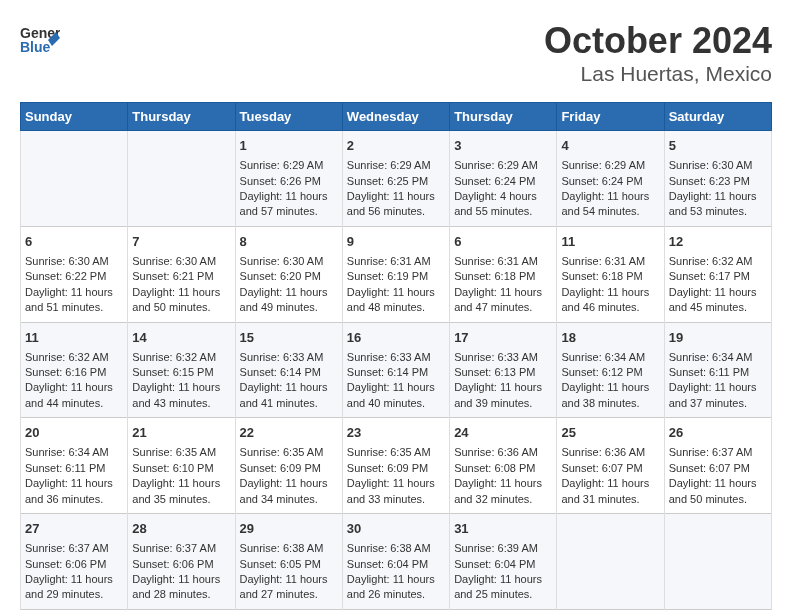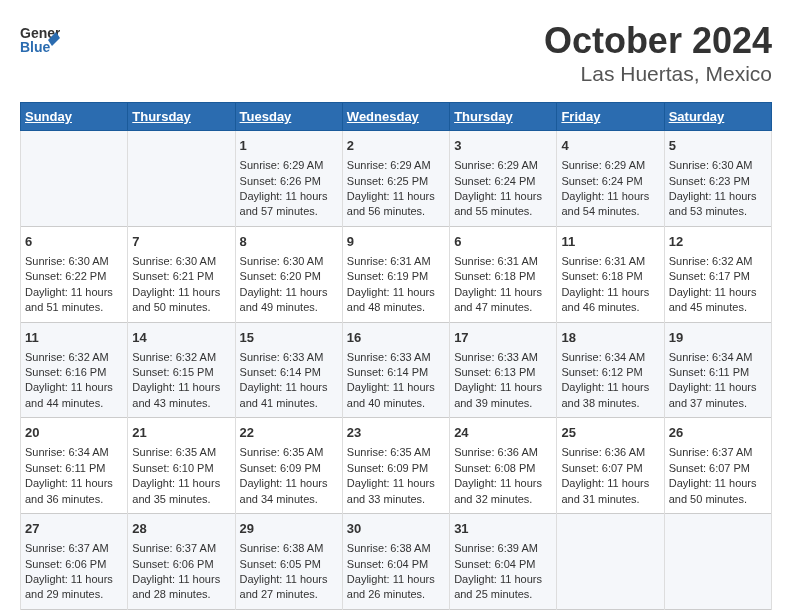--- a/index.html
+++ b/index.html
@@ -39,21 +39,20 @@
       table-layout: fixed;
     }
     thead tr th {
       background-color: #2b6cb0;
       color: #fff;
       font-size: 13px;
       font-weight: bold;
       padding: 6px 4px;
       border: 1px solid #1a5a9a;
       text-align: left;
-      text-decoration: underline;
     }
     tbody tr {
       border-bottom: 1px solid #ccc;
     }
     tbody tr:nth-child(odd) {
       background-color: #f5f7fa;
     }
     tbody tr:nth-child(even) {
       background-color: #ffffff;
     }
@@ -105,21 +104,21 @@
       <th>Friday</th>
       <th>Saturday</th>
     </tr>
   </thead>
   <tbody id="calendar-body">
   <tr>
         <td>&nbsp;</td>
         <td>&nbsp;</td>
         <td><span class="day-num">1</span><span>Sunrise: 6:29 AM</span><br><span>Sunset: 6:26 PM</span><br><span>Daylight: 11 hours and 57 minutes.</span></td>
         <td><span class="day-num">2</span><span>Sunrise: 6:29 AM</span><br><span>Sunset: 6:25 PM</span><br><span>Daylight: 11 hours and 56 minutes.</span></td>
-        <td><span class="day-num">3</span><span>Sunrise: 6:29 AM</span><br><span>Sunset: 6:24 PM</span><br><span>Daylight: 11 hours and 55 minutes.</span></td>
+        <td><span class="day-num">3</span><span>Sunrise: 6:29 AM</span><br><span>Sunset: 6:24 PM</span><br><span>Daylight: 4 hours and 55 minutes.</span></td>
         <td><span class="day-num">4</span><span>Sunrise: 6:29 AM</span><br><span>Sunset: 6:24 PM</span><br><span>Daylight: 11 hours and 54 minutes.</span></td>
         <td><span class="day-num">5</span><span>Sunrise: 6:30 AM</span><br><span>Sunset: 6:23 PM</span><br><span>Daylight: 11 hours and 53 minutes.</span></td>
       </tr>
       <tr>
         <td><span class="day-num">6</span><span>Sunrise: 6:30 AM</span><br><span>Sunset: 6:22 PM</span><br><span>Daylight: 11 hours and 51 minutes.</span></td>
         <td><span class="day-num">7</span><span>Sunrise: 6:30 AM</span><br><span>Sunset: 6:21 PM</span><br><span>Daylight: 11 hours and 50 minutes.</span></td>
         <td><span class="day-num">8</span><span>Sunrise: 6:30 AM</span><br><span>Sunset: 6:20 PM</span><br><span>Daylight: 11 hours and 49 minutes.</span></td>
         <td><span class="day-num">9</span><span>Sunrise: 6:31 AM</span><br><span>Sunset: 6:19 PM</span><br><span>Daylight: 11 hours and 48 minutes.</span></td>
         <td><span class="day-num">6</span><span>Sunrise: 6:31 AM</span><br><span>Sunset: 6:18 PM</span><br><span>Daylight: 11 hours and 47 minutes.</span></td>
         <td><span class="day-num">11</span><span>Sunrise: 6:31 AM</span><br><span>Sunset: 6:18 PM</span><br><span>Daylight: 11 hours and 46 minutes.</span></td>

